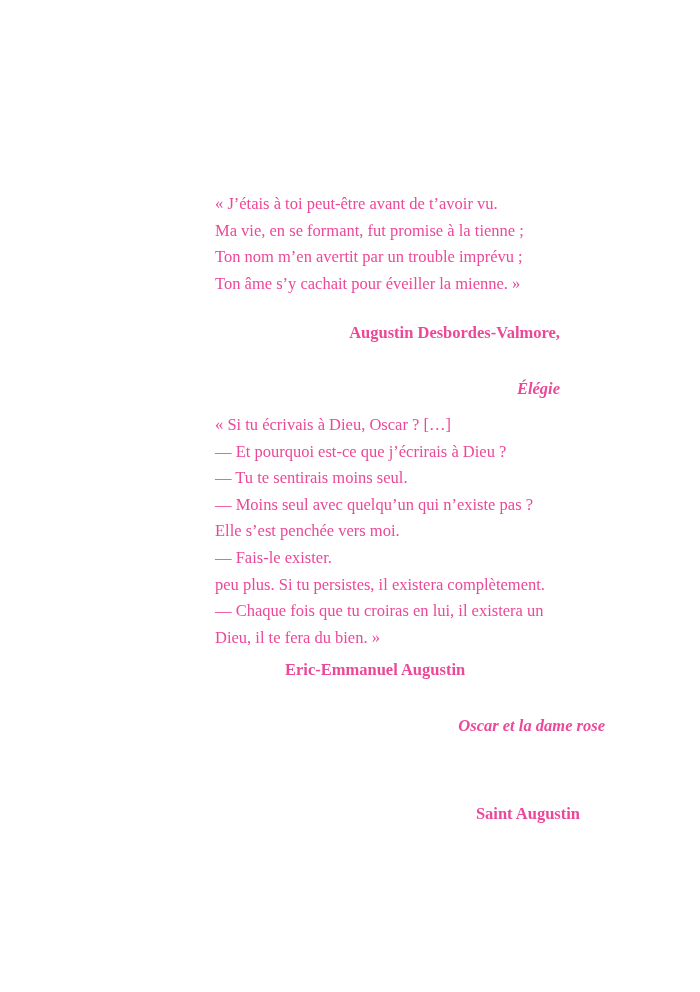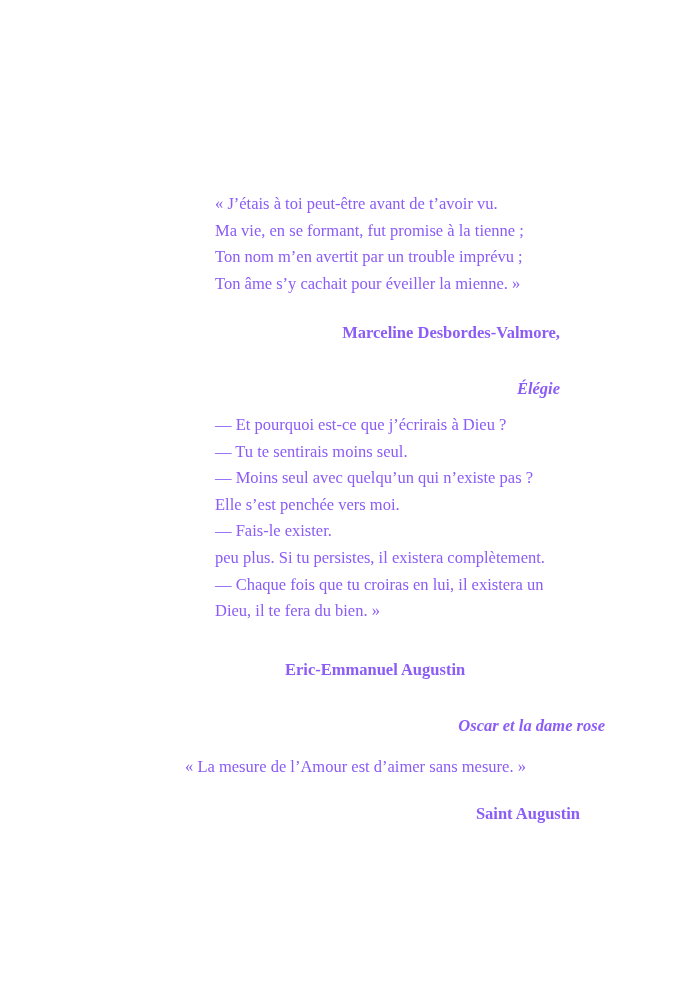--- a/index.html
+++ b/index.html
@@ -8,21 +8,21 @@
     background: #ffffff;
   }
   .page {
     position: relative;
     width: 700px;
     height: 992px;
     background: #ffffff;
     font-family: "Liberation Serif", "DejaVu Serif", serif;
     font-size: 16.5px;
     line-height: 26.6px;
-    color: #8b5cf6;
+    color: #ec4899;
     overflow: hidden;
   }
   .block {
     position: absolute;
   }
   .quote-line {
     white-space: nowrap;
   }
   .attr {
     position: absolute;
@@ -40,36 +40,34 @@
 
 <div class="page">
 
   <div class="block" style="left:215px; top:191px;">
     <div class="quote-line">« J’étais à toi peut-être avant de t’avoir vu.</div>
     <div class="quote-line">Ma vie, en se formant, fut promise à la tienne ;</div>
     <div class="quote-line">Ton nom m’en avertit par un trouble imprévu ;</div>
     <div class="quote-line">Ton âme s’y cachait pour éveiller la mienne. »</div>
   </div>
 
-  <div class="attr" style="top:320px; right:140px;">Marceline Desbordes-Valmore,</div>
+  <div class="attr" style="top:320px; right:140px;">Augustin Desbordes-Valmore,</div>
   <div class="attr italic" style="top:346px; right:140px;">Élégie</div>
 
   <div class="block" style="left:215px; top:412px;">
+    <div class="quote-line">« Si tu écrivais à Dieu, Oscar ? […]</div>
     <div class="quote-line">— Et pourquoi est-ce que j’écrirais à Dieu ?</div>
     <div class="quote-line">— Tu te sentirais moins seul.</div>
     <div class="quote-line">— Moins seul avec quelqu’un qui n’existe pas ?</div>
     <div class="quote-line">Elle s’est penchée vers moi.</div>
     <div class="quote-line">— Fais-le exister.</div>
     <div class="quote-line">peu plus. Si tu persistes, il existera complètement.</div>
     <div class="quote-line">— Chaque fois que tu croiras en lui, il existera un</div>
     <div class="quote-line">Dieu, il te fera du bien. »</div>
   </div>
 
   <div class="attr" style="top:657px; left:285px; text-align:left;">Eric-Emmanuel Augustin</div>
   <div class="attr italic" style="top:683px; right:95px;">Oscar et la dame rose</div>
 
-  <div class="block" style="left:185px; top:754px;">
-    <div class="quote-line">« La mesure de l’Amour est d’aimer sans mesure. »</div>
-  </div>
 
   <div class="attr" style="top:801px; right:120px;">Saint Augustin</div>
 
 </div>
 
 </body></html>

